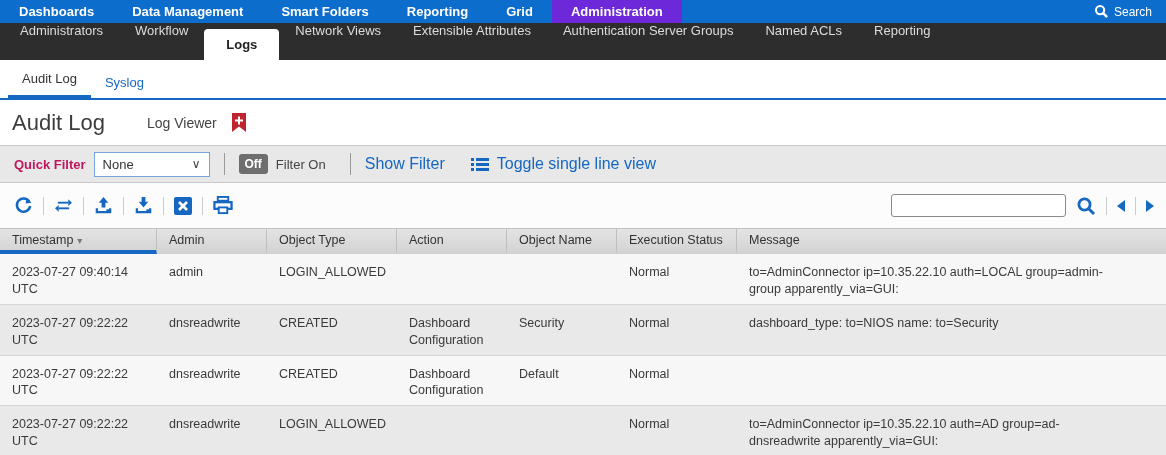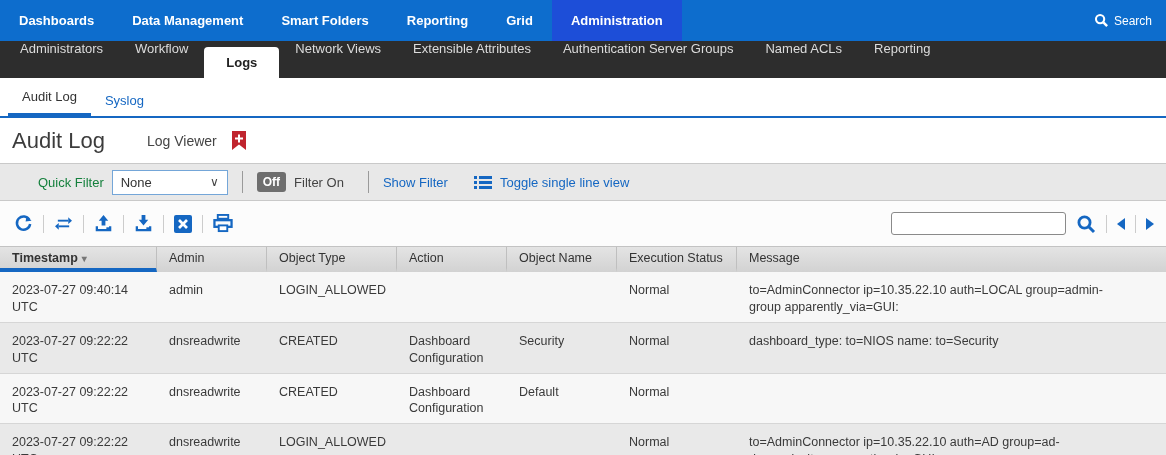--- a/index.html
+++ b/index.html
@@ -4,26 +4,26 @@
 <style>
   * { box-sizing: border-box; }
   html,body { margin:0; padding:0; }
   body {
     width:1166px; height:455px; overflow:hidden;
     font-family:"Liberation Sans", sans-serif;
     background:#ffffff; color:#3a3a3a;
   }
 
   
-  .topnav { height:41px; background:#0d6dcd; display:flex; align-items:stretch; }
+  .topnav { height:23px; background:#0d6dcd; display:flex; align-items:stretch; }
   .topnav-item {
     display:flex; align-items:center; padding:0 19px;
     color:#ffffff; font-size:13px; font-weight:bold; cursor:pointer;
   }
-  .topnav-item.active { background:#1d4ed8; }
+  .topnav-item.active { background:#6d28d9; }
   .topnav-search {
     margin-left:auto; display:flex; align-items:center; gap:5px;
     padding-right:14px; color:#ffffff; font-size:12px; cursor:pointer;
   }
 
   
   .subnav { height:37px; background:#2d2d2d; display:flex; align-items:flex-start; padding-left:4px; }
   .subnav-item { padding:0 16px; color:#dcdcdc; font-size:13px; cursor:pointer; }
   .subnav-item.active {
     background:#ffffff; color:#222222; font-weight:bold;
@@ -46,34 +46,34 @@
   .page-title { font-size:22px; color:#3c3c3c; }
   .subtitle { margin-left:42px; font-size:14px; color:#444444; }
   .bookmark { margin-left:15px; display:flex; align-items:center; cursor:pointer; }
 
   
   .filterbar {
     height:38px; background:#e8e8e8;
     border-top:1px solid #c9c9c9; border-bottom:1px solid #c9c9c9;
     display:flex; align-items:center; padding:0 14px; font-size:13px;
   }
-  .qf-label { font-weight:normal; color:#15803d; margin-right:8px;margin-left:24px; }
+  .qf-label { font-weight:bold; color:#be185d; margin-right:8px; }
   .qf-select {
     width:116px; height:25px; background:#ffffff; border:1px solid #74a6d8;
     display:flex; align-items:center; justify-content:space-between;
     padding:0 8px; color:#333333; cursor:pointer;
   }
   .qf-chevron { color:#444444; font-size:12px; }
   .vdivider { width:1px; height:22px; background:#9a9a9a; margin:0 14px; }
   .off-badge {
     background:#6e6e6e; color:#ffffff; font-size:12px; font-weight:bold;
     padding:3px 6px; border-radius:3px; cursor:pointer;
   }
   .filter-on-label { margin-left:8px; color:#444444; }
-  .blue-link { color:#1567c2; font-size:13px; cursor:pointer; text-decoration:none;text-align:center; }
+  .blue-link { color:#1567c2; font-size:16px; cursor:pointer; text-decoration:none;text-align:center; }
   .list-icon { margin-left:26px; margin-right:8px; cursor:pointer; display:flex; }
 
   
   .toolbar { height:45px; display:flex; align-items:center; padding:0 12px; background:#fcfcfc; }
   .tool-icon { display:flex; align-items:center; cursor:pointer; padding:0 2px; }
   .tool-sep { width:1px; height:18px; background:#cccccc; margin:0 8px; }
   .toolbar-right { margin-left:auto; display:flex; align-items:center; }
   .grid-search-input {
     width:175px; height:23px; border:1px solid #8a8a8a; border-radius:3px;
     font-size:12px; padding:0 6px; font-family:"Liberation Sans", sans-serif;
@@ -89,21 +89,21 @@
     display:grid;
     grid-template-columns:157px 110px 130px 110px 110px 120px 1fr;
   }
   .thead { background:linear-gradient(#e4e4e4,#d2d2d2); height:26px; border-top:1px solid #c3c3c3; }
   .th {
     font-size:12.5px; color:#333333; padding:4px 6px 0 12px;
     border-right:1px solid #bfbfbf; border-bottom:4px solid transparent;
     white-space:nowrap; overflow:hidden; cursor:pointer;
   }
   .th:last-child { border-right:none; }
-  .th.sorted { font-weight:bold; border-bottom-color:#1567c2; }
+  .th.sorted { font-weight:normal; border-bottom-color:#1567c2; }
   .sort-caret { color:#777777; font-size:10px; margin-left:4px; }
   .trow { border-bottom:1px solid #d6d6d6; min-height:48px; }
   .trow.odd  { background:#f7f7f7; }
   .trow.even { background:#e9e9e9; }
   .td {
     font-size:12.5px; color:#3a3a3a; padding:10px 10px 6px 12px;
     line-height:1.35; word-wrap:break-word;
   }
   .td.msg { padding-right:40px; }
 </style>

